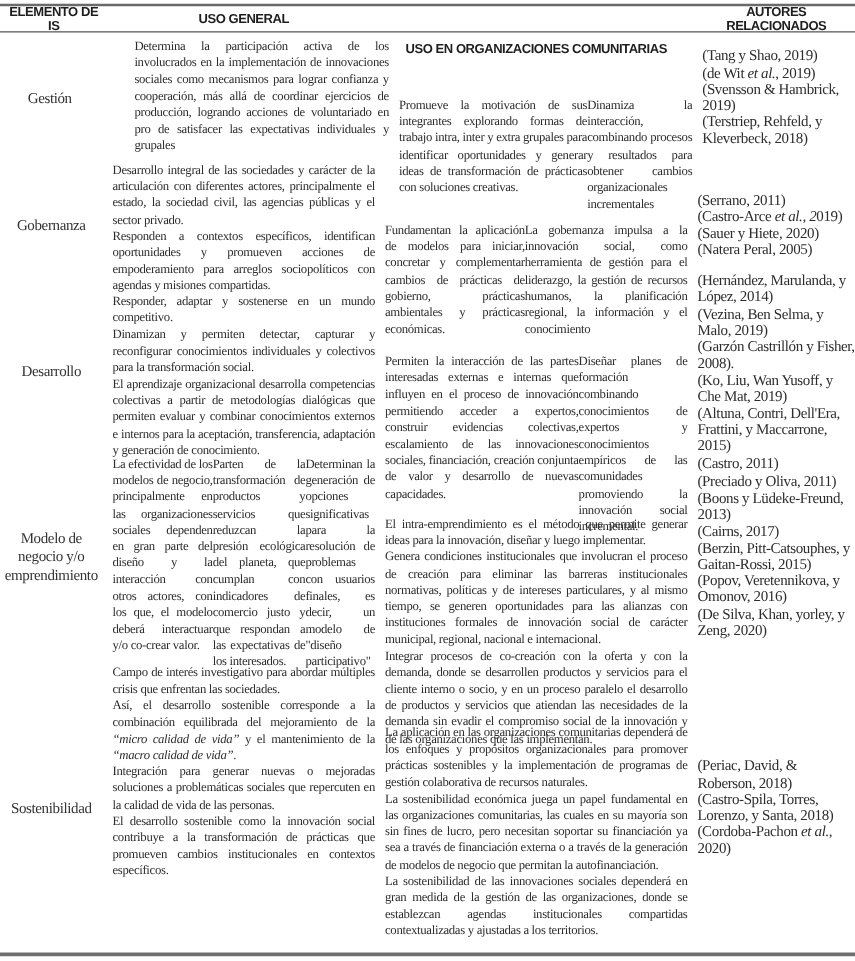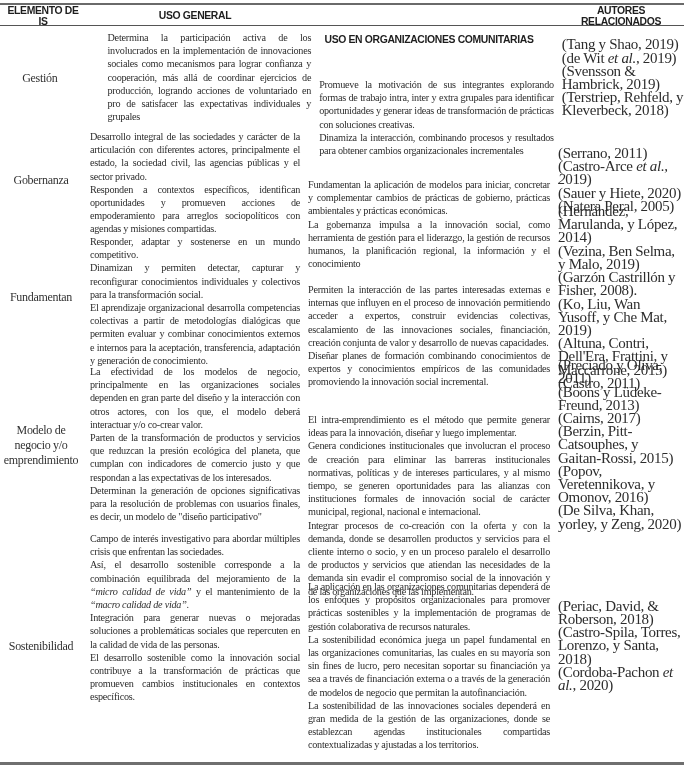--- a/index.html
+++ b/index.html
@@ -16,24 +16,24 @@
     color: #1e1e1e; border-bottom: 1.5px solid #555;
   }
   .header .c { padding-top: 1px; text-align: center; }
   .c1 { width: 82px; padding-left: 4px; box-sizing: border-box; }
   .c2 { width: 218px; padding-left: 8px; box-sizing: border-box; }
   .c3 { width: 250px; padding-left: 8px; box-sizing: border-box; margin-top: 48px; }
   .c4 { width: 134px; padding-left: 8px; box-sizing: border-box; }
   .row { display: flex; position: absolute; left: 0; width: 684px; }
   .row .c1 { display: flex; align-items: center; justify-content: center; text-align: center; font-size: 12px; letter-spacing: -0.3px; color: #333; padding-left: 0; }
   .row .c2, .row .c3 { font-size: 10.2px; line-height: 13.2px; text-align: justify; letter-spacing: -0.25px; color: #2d2d2d; }
-  .row .c4 { font-size: 15px; line-height: 13.2px; letter-spacing: -0.3px; color: #2d2d2d; display: flex; flex-direction: column; justify-content: center; }
+  .row .c4 { font-size: 12px; line-height: 13.2px; letter-spacing: -0.3px; color: #2d2d2d; display: flex; flex-direction: column; justify-content: center; }
   .row .c2 p, .row .c3 p { margin: 0; }
   .row .c4 p { margin: 0; }
-  .col-v { display: flex; flex-direction: column; }
+  .col-v { display: flex; flex-direction: row; justify-content: center; }
   .bottomline { position: absolute; left: 0; top: 762px; width: 684px; height: 3px; background: #6f6f6f; }
   i { font-style: italic; }
 </style>
 </head>
 <body>
 
 <div class="tbl">
   <div class="topline"></div>
   <div class="header">
     <div class="c c1">ELEMENTO DE IS</div>
@@ -72,21 +72,21 @@
   </div>
   <div class="c4">
     <p>(Serrano, 2011)</p>
     <p>(Castro-Arce <i>et al., 2</i>019)</p>
     <p>(Sauer y Hiete, 2020)</p>
     <p>(Natera Peral, 2005)</p>
   </div>
 </div>
 
 <div class="row" style="top:235px;height:125px;">
-  <div class="c1">Fundamentan</div>
+  <div class="c1">Desarrollo</div>
   <div class="c2">
     <p>Responder, adaptar y sostenerse en un mundo competitivo.</p>
     <p>Dinamizan y permiten detectar, capturar y reconfigurar conocimientos individuales y colectivos para la transformación social.</p>
     <p>El aprendizaje organizacional desarrolla competencias colectivas a partir de metodologías dialógicas que permiten evaluar y combinar conocimientos externos e internos para la aceptación, transferencia, adaptación y generación de conocimiento.</p>
   </div>
   <div class="c3 col-v">
     <p>Permiten la interacción de las partes interesadas externas e internas que influyen en el proceso de innovación permitiendo acceder a expertos, construir evidencias colectivas, escalamiento de las innovaciones sociales, financiación, creación conjunta de valor y desarrollo de nuevas capacidades.</p>
     <p>Diseñar planes de formación combinando conocimientos de expertos y conocimientos empíricos de las comunidades promoviendo la innovación social incremental.</p>
   </div>
   <div class="c4">

